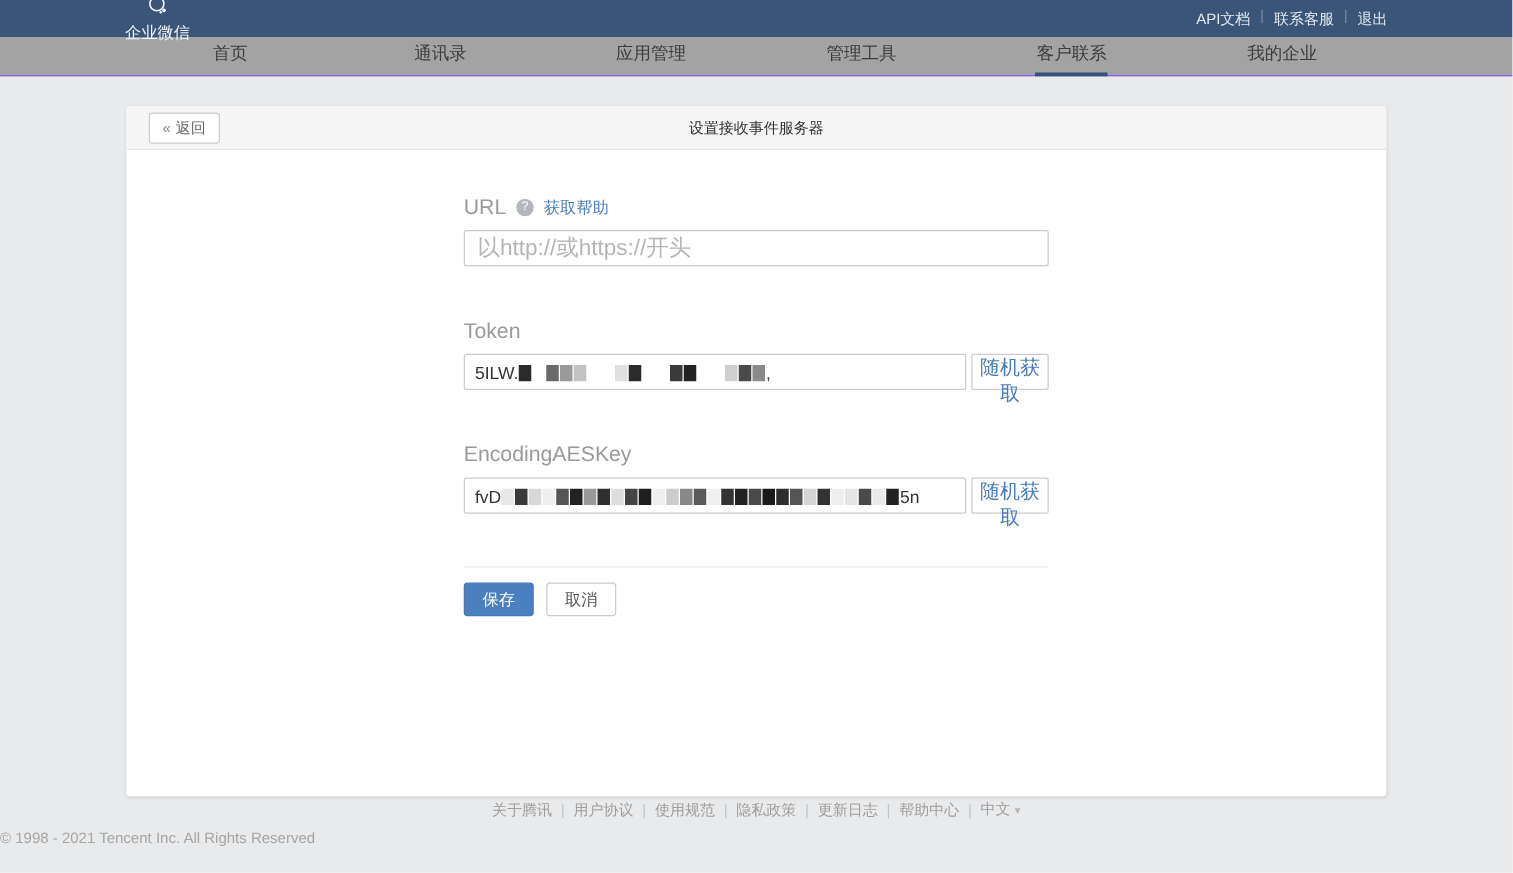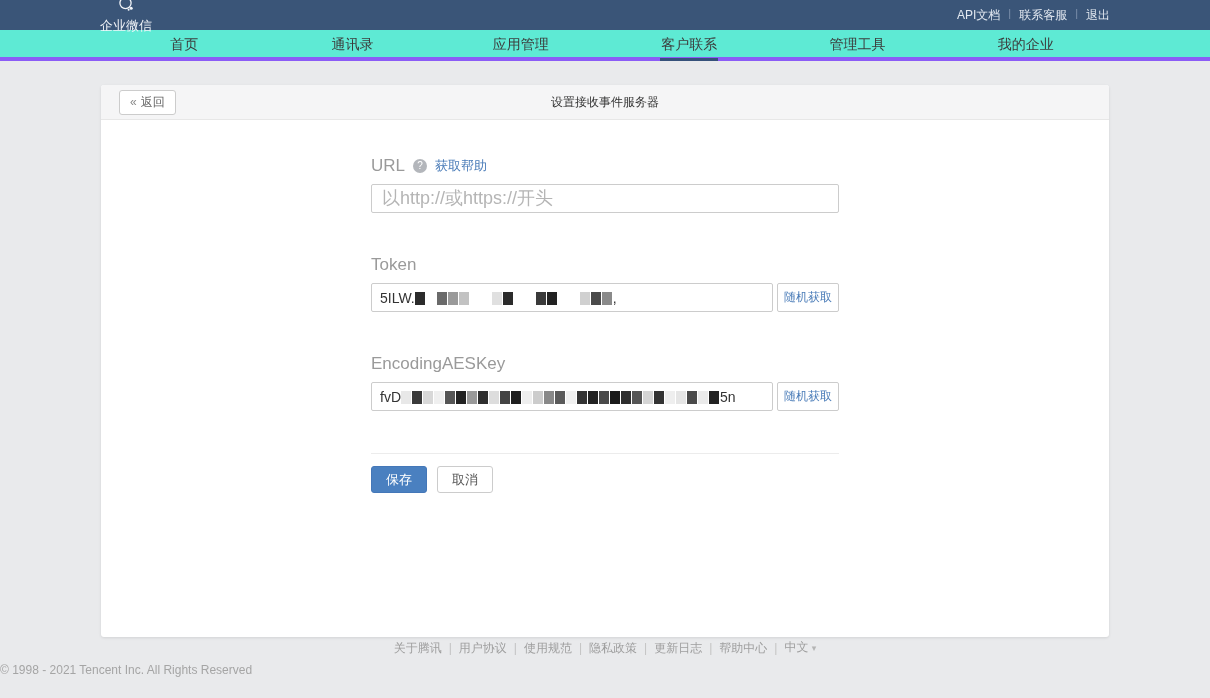--- a/index.html
+++ b/index.html
@@ -12,21 +12,21 @@
   
   .topbar { height:30px; background:#3a5578; color:#fff; }
   .topbar .container { height:30px; display:flex; align-items:center; justify-content:space-between; }
   .logo { display:flex; align-items:center; gap:5px; font-size:13px; color:#f2f5f9;flex-direction:column; }
   .logo svg { display:block; }
   .topbar-links { display:flex; align-items:flex-start; gap:8px; font-size:12px; color:#e3e9f1; }
   .topbar-links .tlink { cursor:pointer; }
   .topbar-links .sep { color:#7d91ab; font-size:11px; }
 
   
-  .navbar { height:31px; background:#5eead4; border-bottom:4px solid #8b5cf6; }
+  .navbar { height:31px; background:#a3a3a3; border-bottom:1px solid #8b5cf6;font-family:Liberation Mono, monospace; }
   .nav-items { display:flex; height:31px; }
   .nav-item { flex:1; text-align:center; font-size:14px; color:#3c3c3c; line-height:28px;
     cursor:pointer; position:relative; }
   .nav-item.active::after { content:""; position:absolute; left:50%; transform:translateX(-50%);
     bottom:0; width:58px; height:3px; background:#35517a; }
 
   
   .content { padding-top:24px; }
   .card { width:1008px; margin:0 auto; background:#fff; border-radius:3px;
     box-shadow:0 1px 3px rgba(0,0,0,.10); height:552px; }
@@ -51,21 +51,21 @@
     font-family:"Liberation Sans","DejaVu Sans",sans-serif; }
   .text-input::placeholder { color:#b5b5b5; }
 
   .field { margin-bottom:42px; }
   .input-row { display:flex; align-items:stretch; gap:4px;border-radius:13px; }
   .input-box { width:402px; height:29px; border:1px solid #ccc; border-radius:2px;
     display:flex; align-items:center; padding:0 8px; font-size:14px; color:#333;
     white-space:nowrap; overflow:hidden; cursor:text; }
   .px { display:inline-block; width:10px; height:13px; margin-right:1px; vertical-align:middle; }
   .rand-btn { width:62px; height:29px; background:#fff; border:1px solid #ccc; border-radius:2px;
-    color:#4a7cb8; font-size:12px; cursor:pointer; }
+    color:#4a7cb8; font-size:16px; cursor:pointer; }
 
   .divider { border-top:1px solid #ececec; margin-top:32px; }
   .btn-row { margin-top:12px; display:flex; gap:10px; }
   .btn-save { width:56px; height:27px; background:#4a80c0; border:1px solid #4477b8;
     border-radius:3px; color:#fff; font-size:13px; cursor:pointer; }
   .btn-cancel { width:56px; height:27px; background:#fff; border:1px solid #ccc;
     border-radius:3px; color:#555; font-size:13px; cursor:pointer; }
 
   
   .footer { margin-top:0; font-size:12px; color:#9e9e9e; line-height:20px; }
@@ -99,22 +99,22 @@
       <span class="tlink">退出</span>
     </div>
   </div>
 </header>
 
 <nav class="navbar">
   <div class="container nav-items">
     <div class="nav-item">首页</div>
     <div class="nav-item">通讯录</div>
     <div class="nav-item">应用管理</div>
+    <div class="nav-item">管理工具</div>
     <div class="nav-item active">客户联系</div>
-    <div class="nav-item">管理工具</div>
     <div class="nav-item">我的企业</div>
   </div>
 </nav>
 
 <main class="content">
   <div class="card">
     <div class="card-header">
       <button class="back-btn">
         <span class="chev">«</span>
         <span>返回</span>

